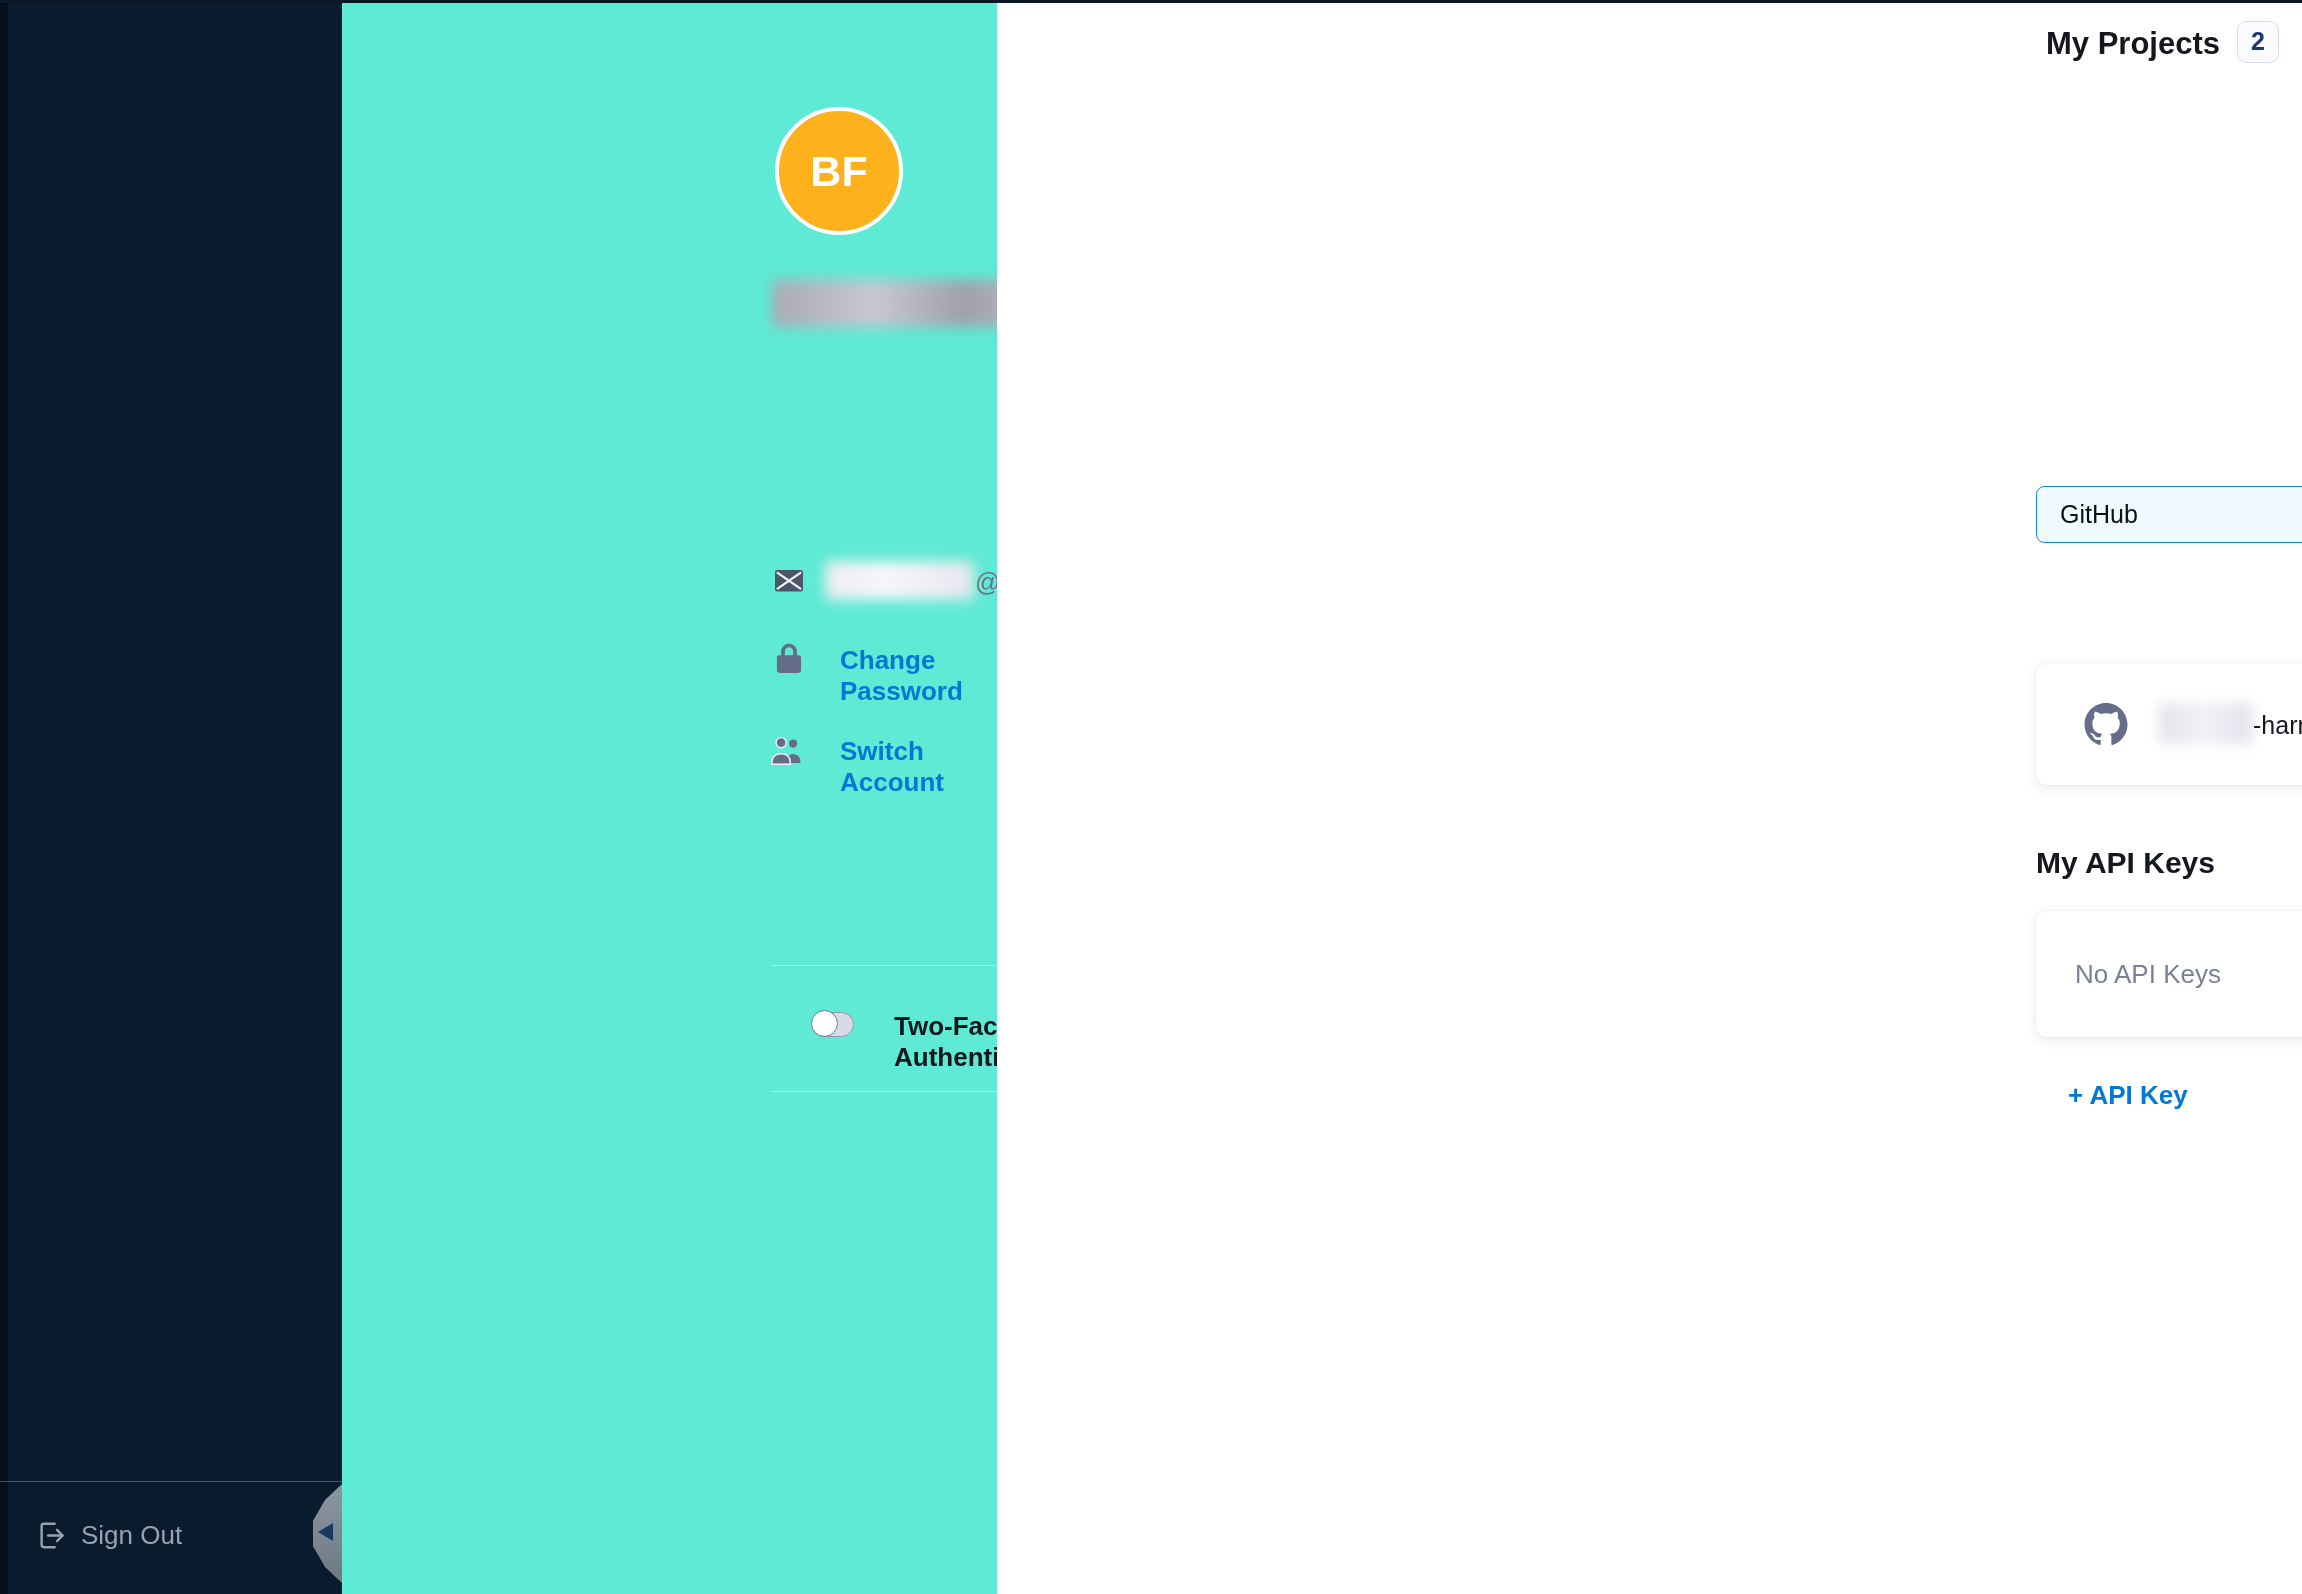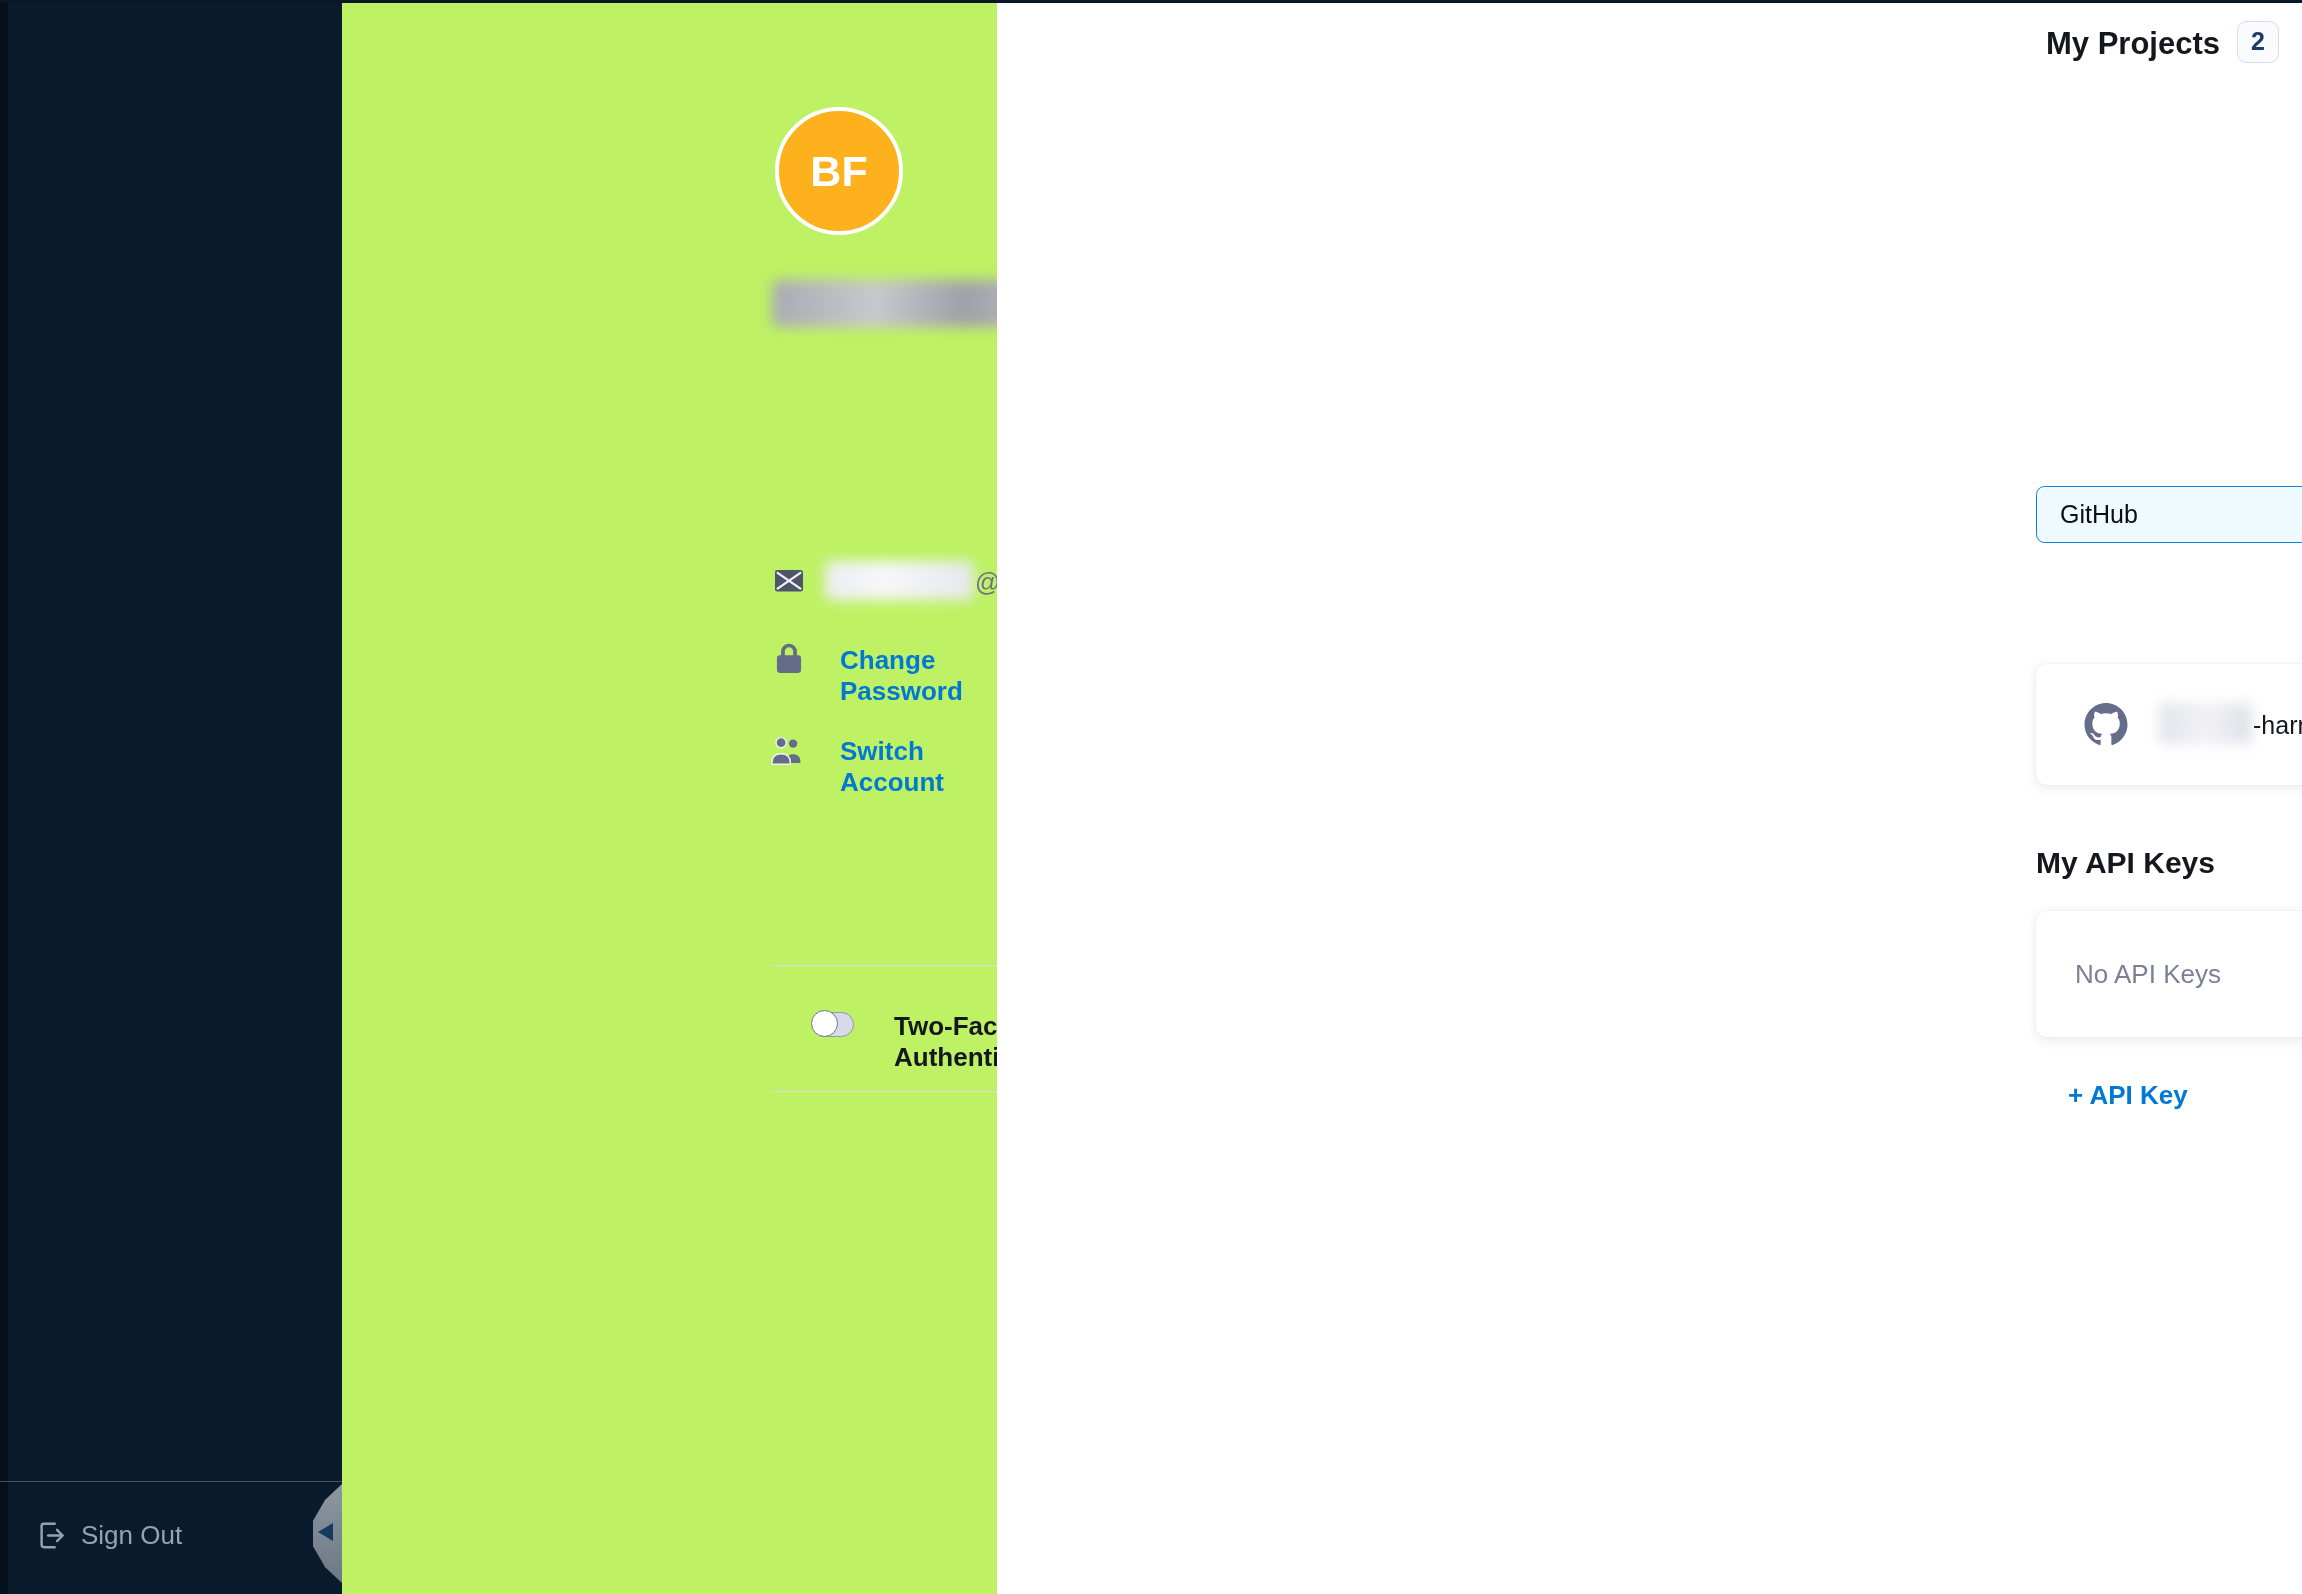--- a/index.html
+++ b/index.html
@@ -19,21 +19,21 @@
   .side-divider{left:0;top:1481px;width:342px;height:0.9px;background:rgba(148,158,178,0.45);}
   .collapse-hex{left:313px;top:1484px;width:29px;height:99px;
     background:linear-gradient(180deg,#8d97a2,#6d7885);
     clip-path:polygon(100% 0,100% 100%,42% 84%,0 63%,0 37%,42% 16%);cursor:pointer;}
   .collapse-tri{left:318px;top:1523px;width:0;height:0;
     border-top:9.3px solid transparent;border-bottom:9.3px solid transparent;
     border-right:15px solid #16395f;}
   .signout{left:36px;top:1520px;height:41px;display:flex;align-items:flex-start;gap:16px;
     color:#98a1b3;font-size:26px;cursor:pointer;}
   
-  .midpanel{left:342px;top:0;width:655px;height:1594px;background:#bef264;}
+  .midpanel{left:342px;top:0;width:655px;height:1594px;background:#5eead4;}
   .avatar{left:433px;top:107px;width:128px;height:128px;border-radius:50%;
     background:#fcb11d;border:4.7px solid #ffffff;box-sizing:border-box;
     display:flex;align-items:center;justify-content:center;
     color:#ffffff;font-size:43px;font-weight:bold;}
   .redact{filter:blur(6.5px);border-radius:5.6px;}
   .name-redact{left:430px;top:280px;width:295px;height:47px;
     background:linear-gradient(90deg,#aaaab3,#c8c8cf 35%,#9fa0a9 65%,#c4c4cb);}
   .pencil{left:739px;top:295px;}
   .h-basic{left:429px;top:466px;font-size:30px;font-weight:bold;color:#171a21;}
   .mail-icon{left:433px;top:570px;}

